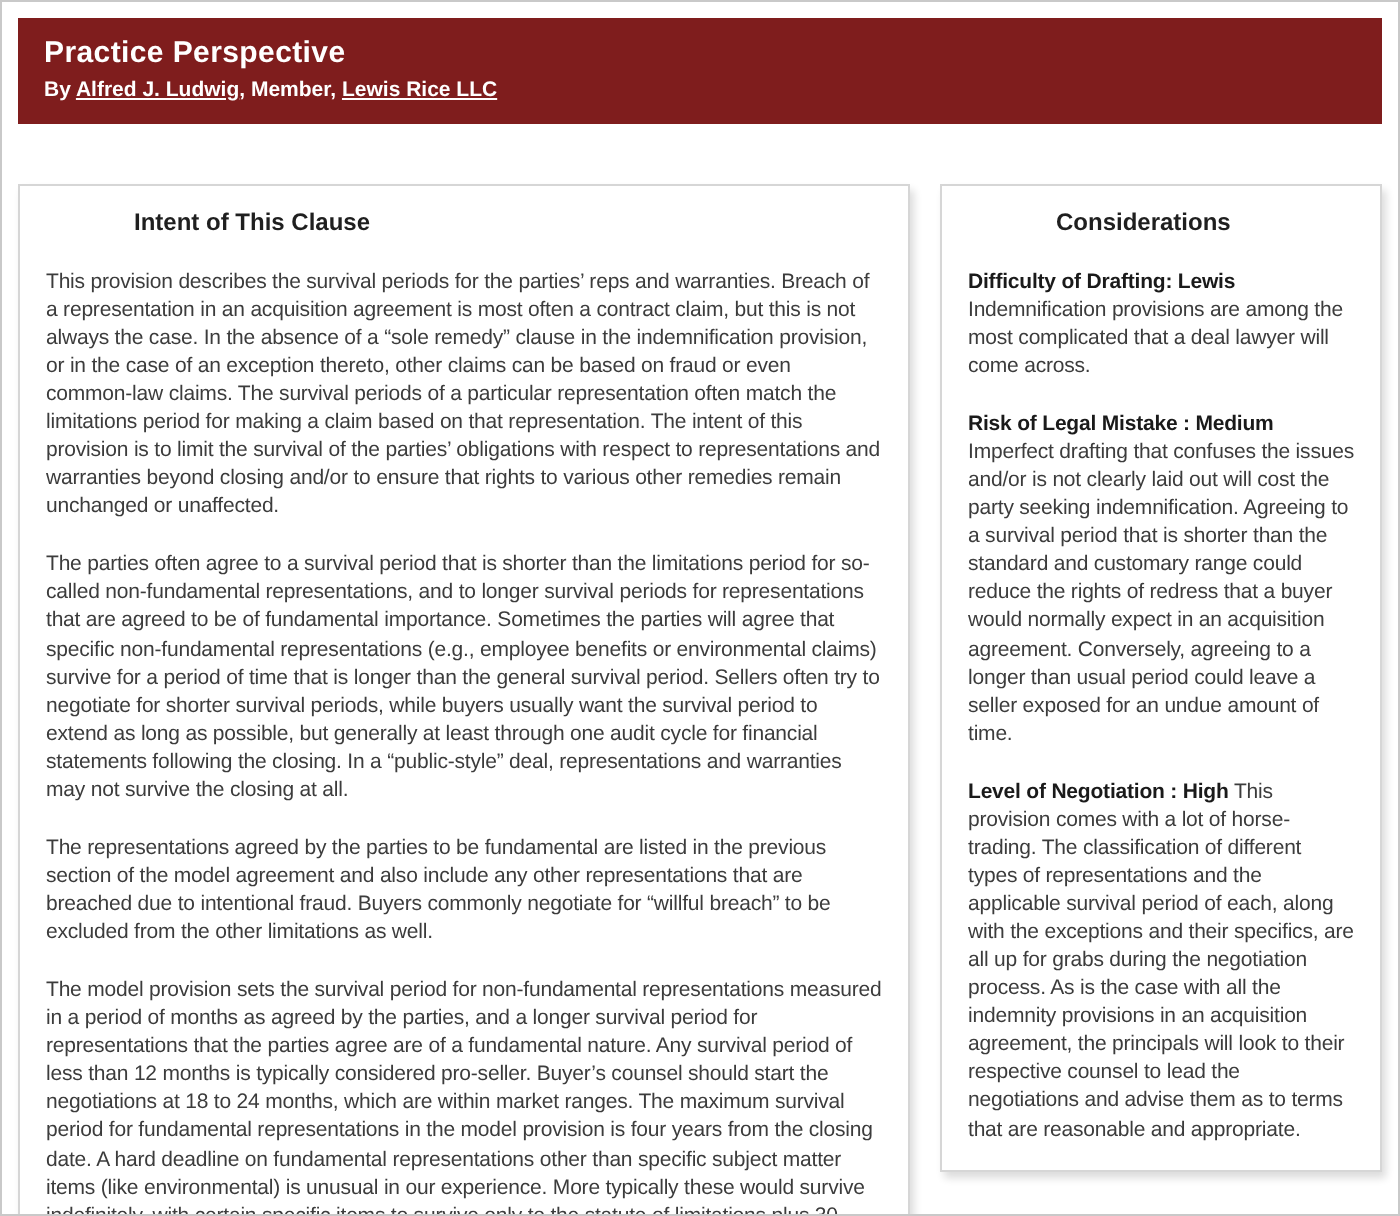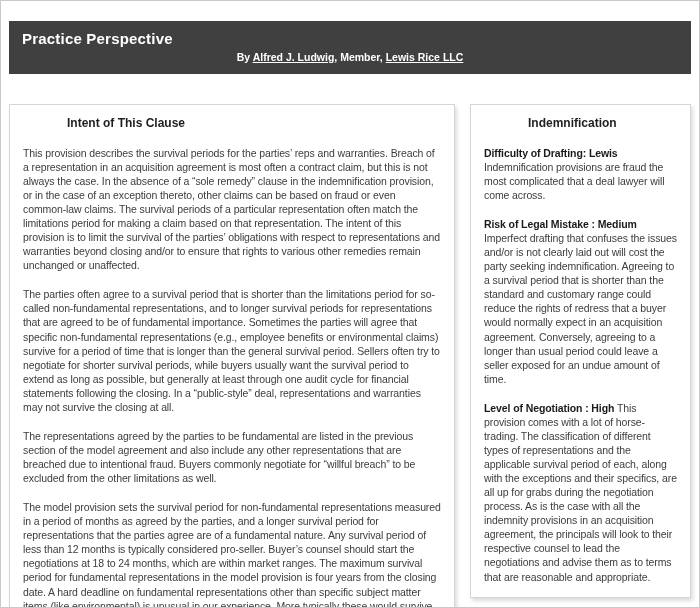--- a/index.html
+++ b/index.html
@@ -2,26 +2,26 @@
 <html><head>
 <meta charset="utf-8">
 <style>
   html,body{margin:0;padding:0;}
   body{
     width:700px;height:608px;box-sizing:border-box;
     background:#ffffff;border:1px solid #c9c9c9;overflow:hidden;
     font-family:"Liberation Sans","DejaVu Sans",sans-serif;
   }
   .band{
-    margin:20px 8px 0 8px;
-    background:#404040;color:#ffffff;
+    margin:8px 8px 0 8px;
+    background:#7f1d1d;color:#ffffff;
     padding:9px 13px 10px 13px;
   }
   .band .title{font-size:15px;font-weight:700;letter-spacing:.2px;line-height:1.25;}
-  .band .byline{font-size:10.5px;font-weight:700;margin-top:2px;line-height:1.3;text-align:center;}
+  .band .byline{font-size:10.5px;font-weight:700;margin-top:2px;line-height:1.3;}
   .hlink{color:#ffffff;text-decoration:underline;cursor:pointer;}
   .cols{
     display:flex;align-items:flex-start;gap:15px;
     margin:30px 8px 0 8px;
   }
   .panel{
     background:#ffffff;border:1px solid #d6d6d6;
     box-shadow:2px 3px 4px rgba(0,0,0,.14);
     padding:11px 13px 13px 13px;box-sizing:border-box;
   }
@@ -51,19 +51,19 @@
   <section class="panel panel-left">
     <h2>Intent of This Clause</h2>
     <p>This provision describes the survival periods for the parties’ reps and warranties. Breach of a representation in an acquisition agreement is most often a contract claim, but this is not always the case. In the absence of a “sole remedy” clause in the indemnification provision, or in the case of an exception thereto, other claims can be based on fraud or even common-law claims. The survival periods of a particular representation often match the limitations period for making a claim based on that representation. The intent of this provision is to limit the survival of the parties’ obligations with respect to representations and warranties beyond closing and/or to ensure that rights to various other remedies remain unchanged or unaffected.</p>
     <p>The parties often agree to a survival period that is shorter than the limitations period for so-called non-fundamental representations, and to longer survival periods for representations that are agreed to be of fundamental importance. Sometimes the parties will agree that specific non-fundamental representations (e.g., employee benefits or environmental claims) survive for a period of time that is longer than the general survival period. Sellers often try to negotiate for shorter survival periods, while buyers usually want the survival period to extend as long as possible, but generally at least through one audit cycle for financial statements following the closing. In a “public-style” deal, representations and warranties may not survive the closing at all.</p>
     <p>The representations agreed by the parties to be fundamental are listed in the previous section of the model agreement and also include any other representations that are breached due to intentional fraud. Buyers commonly negotiate for “willful breach” to be excluded from the other limitations as well.</p>
     <p>The model provision sets the survival period for non-fundamental representations measured in a period of months as agreed by the parties, and a longer survival period for representations that the parties agree are of a fundamental nature. Any survival period of less than 12 months is typically considered pro-seller. Buyer’s counsel should start the negotiations at 18 to 24 months, which are within market ranges. The maximum survival period for fundamental representations in the model provision is four years from the closing date. A hard deadline on fundamental representations other than specific subject matter items (like environmental) is unusual in our experience. More typically these would survive indefinitely, with certain specific items to survive only to the statute of limitations plus 30 days (i.e., if the ERISA rep was included in the fundamental representation class). The model provision also has two exceptions for two specific representations: one (environmental) having a three-year survival period; the other (referencing a non-existent Section 4.5(l)) surviving until all relevant statutes of limitation have expired, and not the four-year maximum survival period.</p>
 
   </section>
 
   <aside class="panel panel-right">
-    <h2>Indemnification</h2>
-    <p><b>Difficulty of Drafting: Lewis</b><span> Indemnification provisions are fraud the most complicated that a deal lawyer will come across.</span></p>
+    <h2>Considerations</h2>
+    <p><b>Difficulty of Drafting: Lewis</b><span> Indemnification provisions are among the most complicated that a deal lawyer will come across.</span></p>
     <p><b>Risk of Legal Mistake : Medium</b><span> Imperfect drafting that confuses the issues and/or is not clearly laid out will cost the party seeking indemnification. Agreeing to a survival period that is shorter than the standard and customary range could reduce the rights of redress that a buyer would normally expect in an acquisition agreement. Conversely, agreeing to a longer than usual period could leave a seller exposed for an undue amount of time.</span></p>
     <p><b>Level of Negotiation : High</b><span> This provision comes with a lot of horse-trading. The classification of different types of representations and the applicable survival period of each, along with the exceptions and their specifics, are all up for grabs during the negotiation process. As is the case with all the indemnity provisions in an acquisition agreement, the principals will look to their respective counsel to lead the negotiations and advise them as to terms that are reasonable and appropriate.</span></p>
   </aside>
 
 </div>
 
 </body></html>

